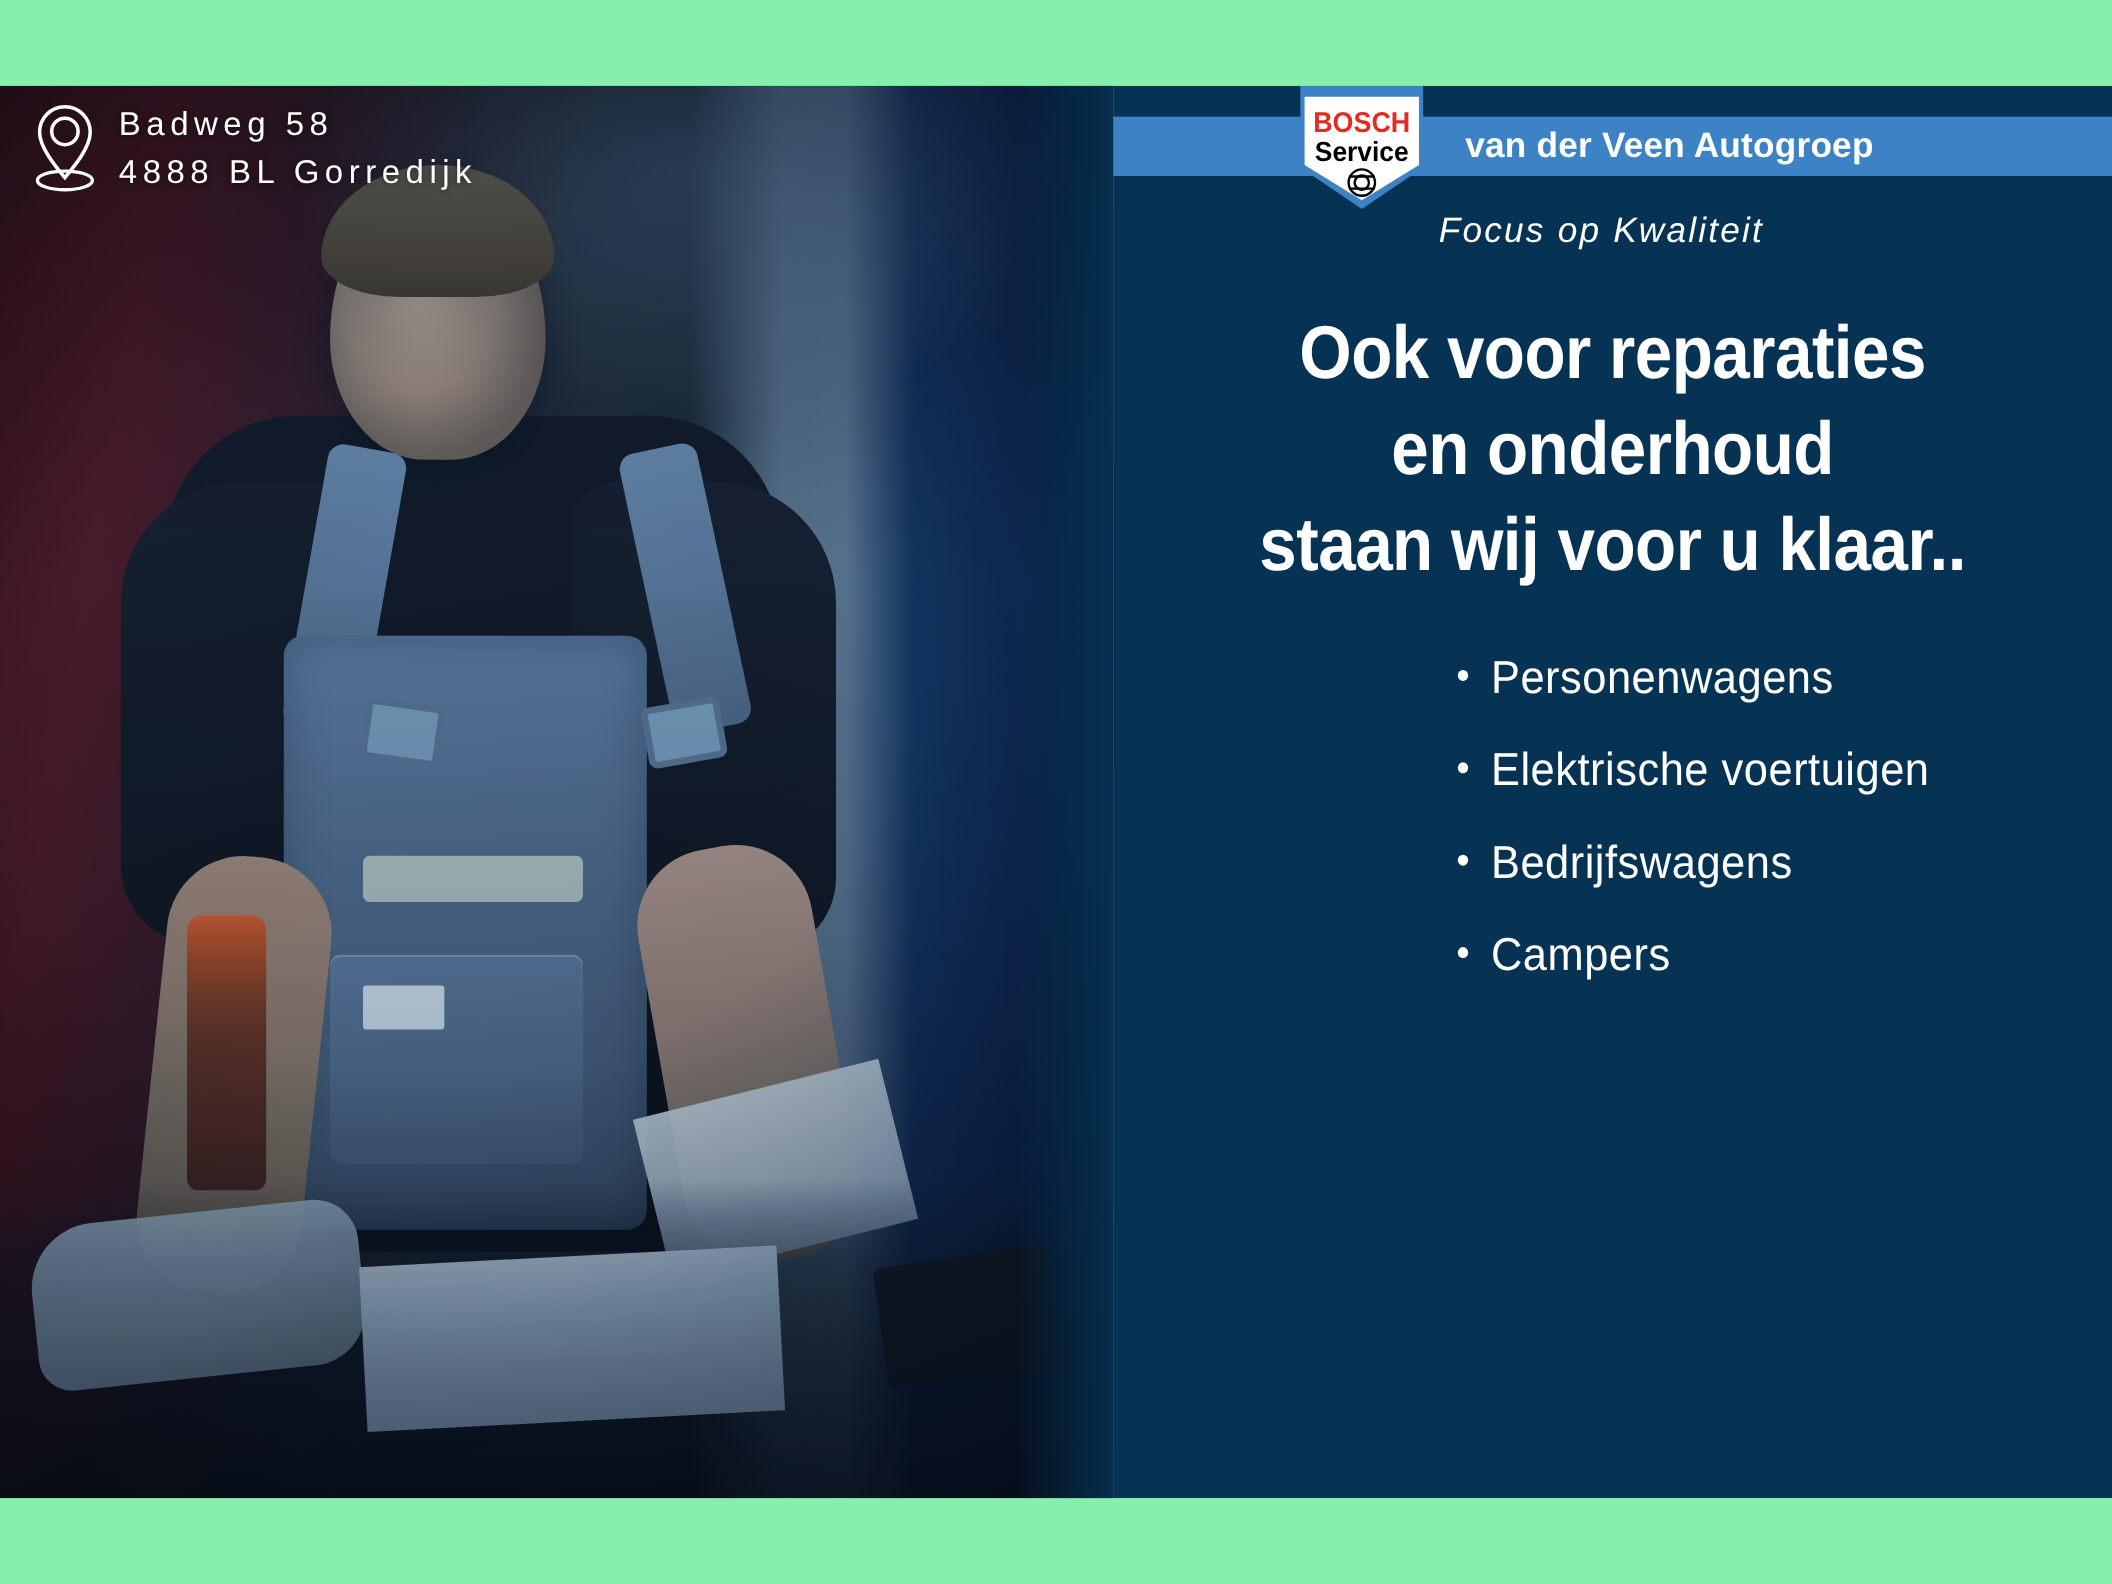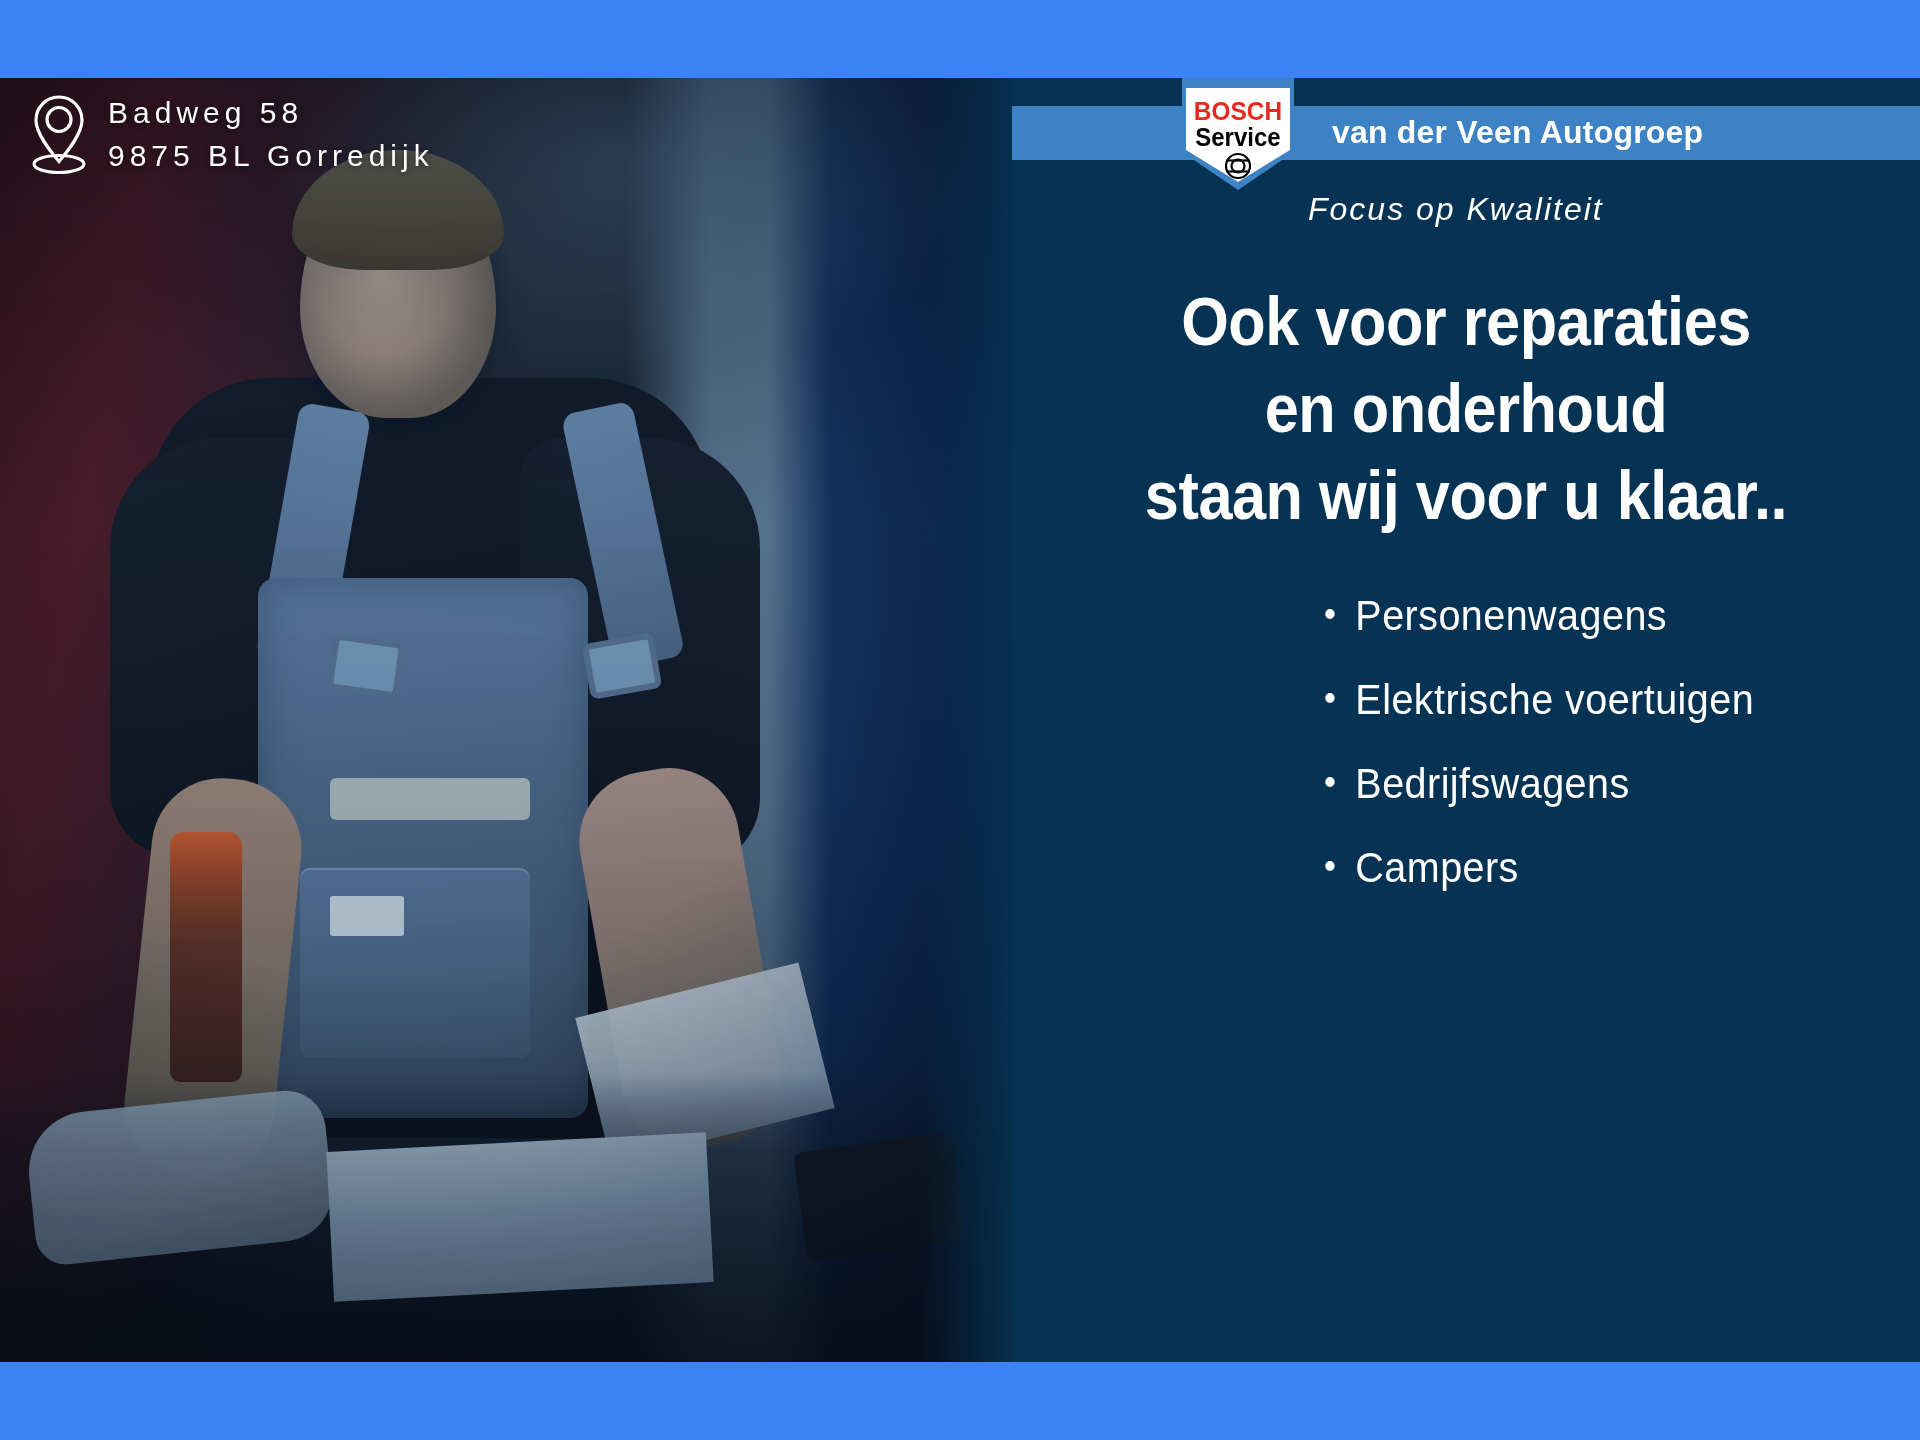--- a/index.html
+++ b/index.html
@@ -11,21 +11,21 @@
     width: 1920px;
     height: 1440px;
     overflow: hidden;
     font-family: "Liberation Sans", sans-serif;
   }
 
   .ad-canvas {
     position: relative;
     width: 1920px;
     height: 1440px;
-    background: #3b82f6;
+    background: #86efac;
   }
 
   
   .content-band {
     position: absolute;
     left: 0;
     top: 78px;
     width: 1920px;
     height: 1284px;
     display: flex;
@@ -410,21 +410,21 @@
       <div class="address-overlay">
         <span class="pin-icon">
           <svg width="62" height="86" viewBox="0 0 62 86" fill="none" xmlns="http://www.w3.org/2000/svg">
             <path d="M31 7 C18 7 8 17.4 8 30.2 C8 44.5 24 63 31 71.5 C38 63 54 44.5 54 30.2 C54 17.4 44 7 31 7 Z" stroke="#ffffff" stroke-width="3.2" fill="none"></path>
             <circle cx="31" cy="29.5" r="12" stroke="#ffffff" stroke-width="3.2" fill="none"></circle>
             <ellipse cx="31" cy="74" rx="25" ry="8.5" stroke="#ffffff" stroke-width="3" fill="none"></ellipse>
           </svg>
         </span>
         <div class="address-lines">
           <div>Badweg 58</div>
-          <div>9875 BL Gorredijk</div>
+          <div>4888 BL Gorredijk</div>
         </div>
       </div>
     </div>
 
     <div class="info-panel">
 
       <div class="brand-header">
         <div class="brand-band"></div>
 
         <span class="bosch-badge">

